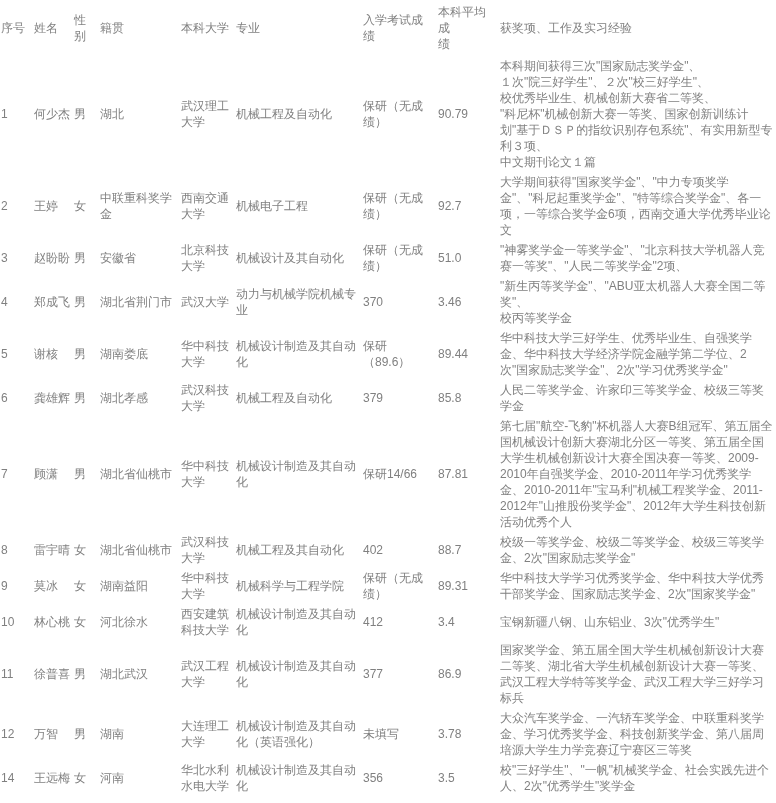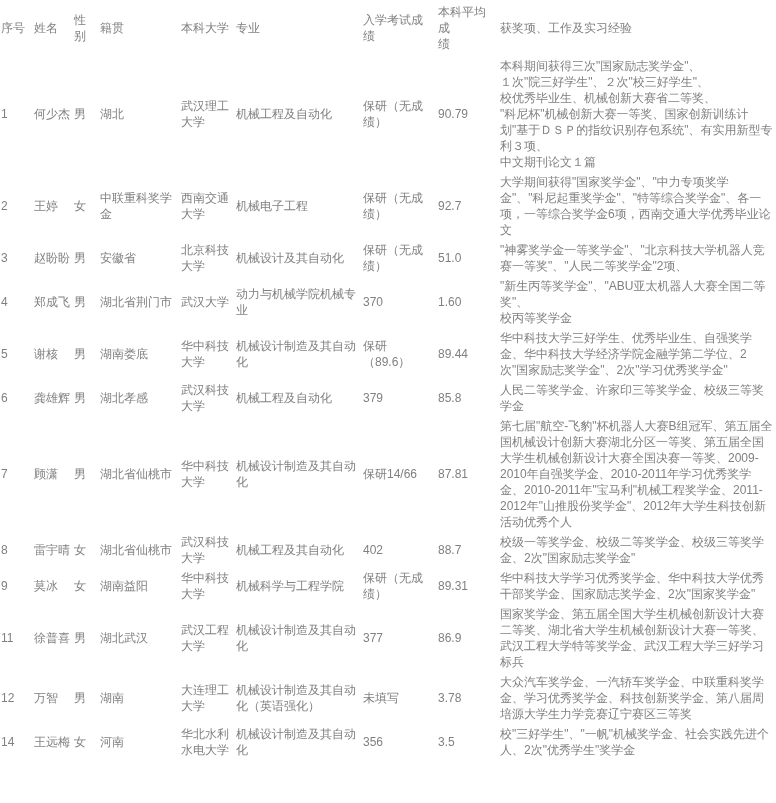--- a/index.html
+++ b/index.html
@@ -103,21 +103,21 @@
     <td>"神雾奖学金一等奖学金"、"北京科技大学机器人竞赛一等奖"、"人民二等奖学金"2项、</td>
   </tr>
       <tr>
     <td>4</td>
     <td>郑成飞</td>
     <td>男</td>
     <td>湖北省荆门市</td>
     <td>武汉大学</td>
     <td>动力与机械学院机械专业</td>
     <td>370</td>
-    <td>1.60</td>
+    <td>3.46</td>
     <td>"新生丙等奖学金"、"ABU亚太机器人大赛全国二等奖"、
 校丙等奖学金</td>
   </tr>
       <tr>
     <td>5</td>
     <td>谢核</td>
     <td>男</td>
     <td>湖南娄底</td>
     <td>华中科技大学</td>
     <td>机械设计制造及其自动化</td>
@@ -163,20 +163,31 @@
     <td>莫冰</td>
     <td>女</td>
     <td>湖南益阳</td>
     <td>华中科技大学</td>
     <td>机械科学与工程学院</td>
     <td>保研（无成绩）</td>
     <td>89.31</td>
     <td>华中科技大学学习优秀奖学金、华中科技大学优秀干部奖学金、国家励志奖学金、2次"国家奖学金"</td>
   </tr>
       <tr>
+    <td>10</td>
+    <td>林心桃</td>
+    <td>女</td>
+    <td>河北徐水</td>
+    <td>西安建筑科技大学</td>
+    <td>机械设计制造及其自动化</td>
+    <td>412</td>
+    <td>3.4</td>
+    <td>宝钢新疆八钢、山东铝业、3次"优秀学生"</td>
+  </tr>
+      <tr>
     <td>11</td>
     <td>徐普喜</td>
     <td>男</td>
     <td>湖北武汉</td>
     <td>武汉工程大学</td>
     <td>机械设计制造及其自动化</td>
     <td>377</td>
     <td>86.9</td>
     <td>国家奖学金、第五届全国大学生机械创新设计大赛二等奖、湖北省大学生机械创新设计大赛一等奖、武汉工程大学特等奖学金、武汉工程大学三好学习标兵</td>
   </tr>

